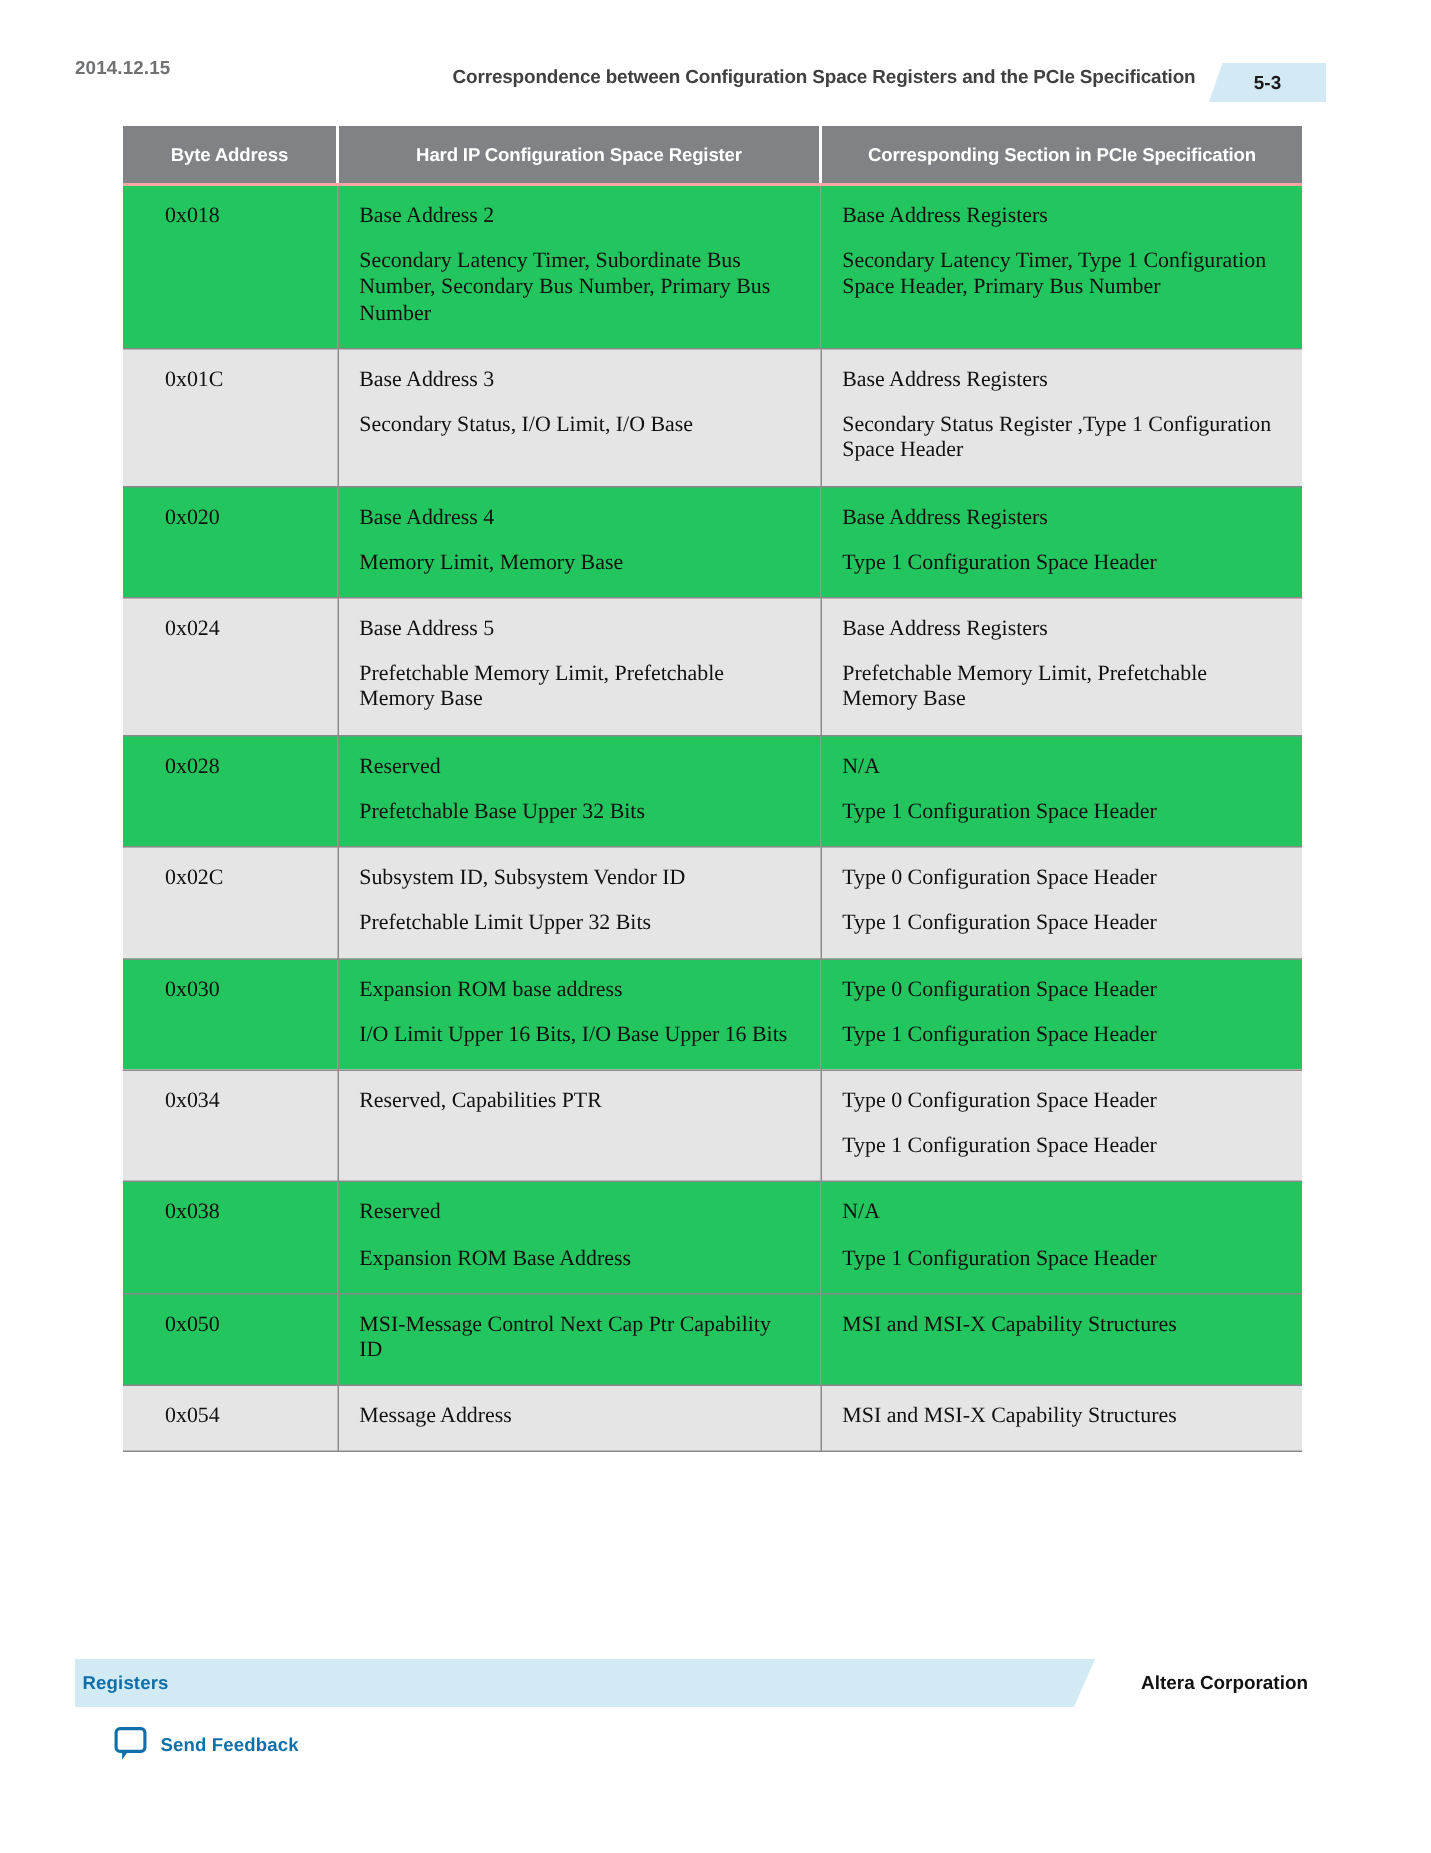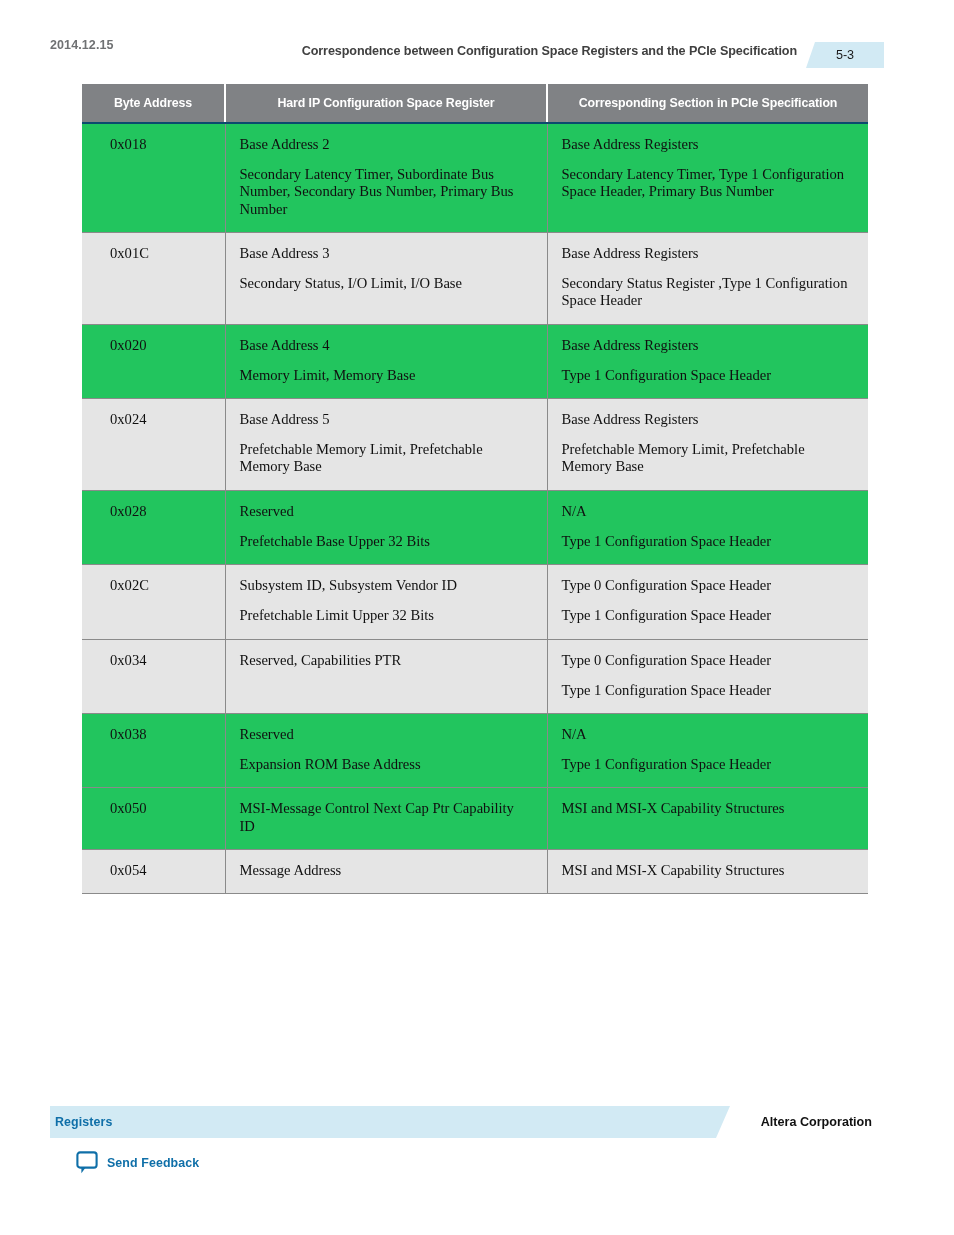--- a/index.html
+++ b/index.html
@@ -58,21 +58,21 @@
   }
   .page-badge-text {
     position: absolute;
     left: 0;
     top: 0;
     width: 78px;
     height: 26px;
     line-height: 26px;
     text-align: center;
     font-size: 12.6px;
-    font-weight: 400;
+    font-weight: 700;
     color: #1a1a1a;
   }
 
   
   .reg-table {
     position: absolute;
     left: 82px;
     top: 84px;
     width: 786px;
     border-collapse: collapse;
@@ -87,21 +87,21 @@
     color: #ffffff;
     font-family: "Liberation Sans", sans-serif;
     font-size: 12.4px;
     font-weight: 700;
     letter-spacing: -0.1px;
     text-align: center;
     vertical-align: middle;
     height: 38px;
     padding: 0 6px;
     border-right: 2px solid #ffffff;
-    border-bottom: 2px solid #0c4a6e;
+    border-bottom: 2px solid #fca5a5;
     white-space: nowrap;
   }
   .reg-table thead th:last-child { border-right: none; }
 
   .reg-table tbody td {
     font-family: "Liberation Serif", serif;
     font-size: 14.6px;
     color: #101010;
     vertical-align: top;
     padding: 12px 14px 14px 14px;
@@ -269,20 +269,31 @@
         <td class="addr">0x02C</td>
         <td>
           <p class="cell-para">Subsystem ID, Subsystem Vendor ID</p>
           <p class="cell-para">Prefetchable Limit Upper 32 Bits</p>
         </td>
         <td>
           <p class="cell-para">Type 0 Configuration Space Header</p>
           <p class="cell-para">Type 1 Configuration Space Header</p>
         </td>
       </tr>
+      <tr class="plain">
+        <td class="addr">0x030</td>
+        <td>
+          <p class="cell-para">Expansion ROM base address</p>
+          <p class="cell-para">I/O Limit Upper 16 Bits, I/O Base Upper 16 Bits</p>
+        </td>
+        <td>
+          <p class="cell-para">Type 0 Configuration Space Header</p>
+          <p class="cell-para">Type 1 Configuration Space Header</p>
+        </td>
+      </tr>
       <tr class="shaded">
         <td class="addr">0x034</td>
         <td>
           <p class="cell-para">Reserved, Capabilities PTR</p>
         </td>
         <td>
           <p class="cell-para">Type 0 Configuration Space Header</p>
           <p class="cell-para">Type 1 Configuration Space Header</p>
         </td>
       </tr>

